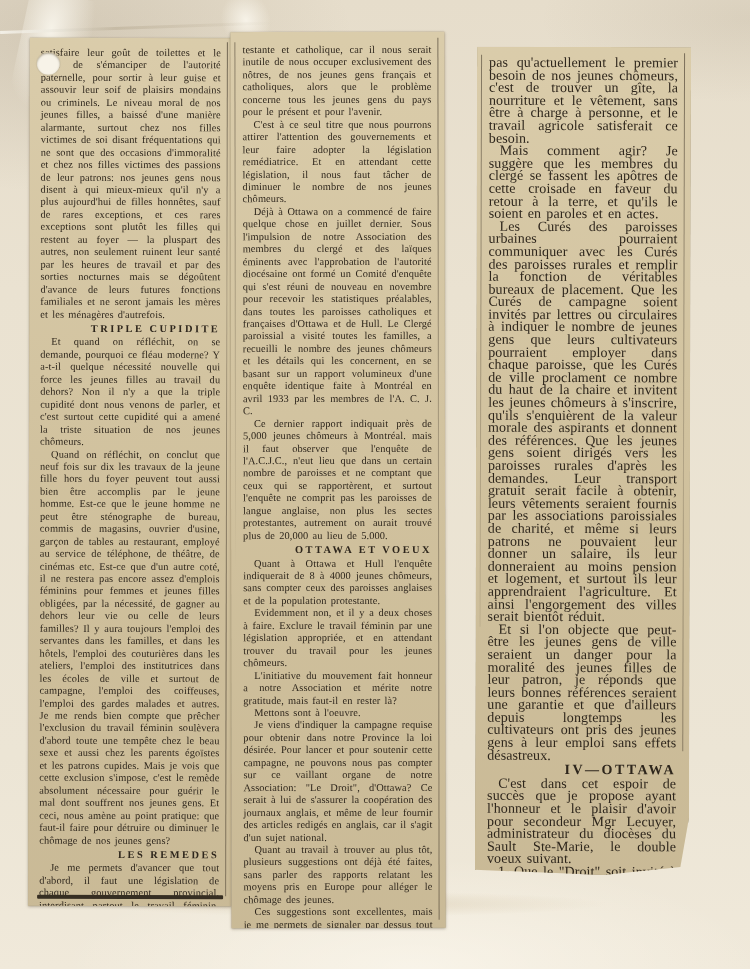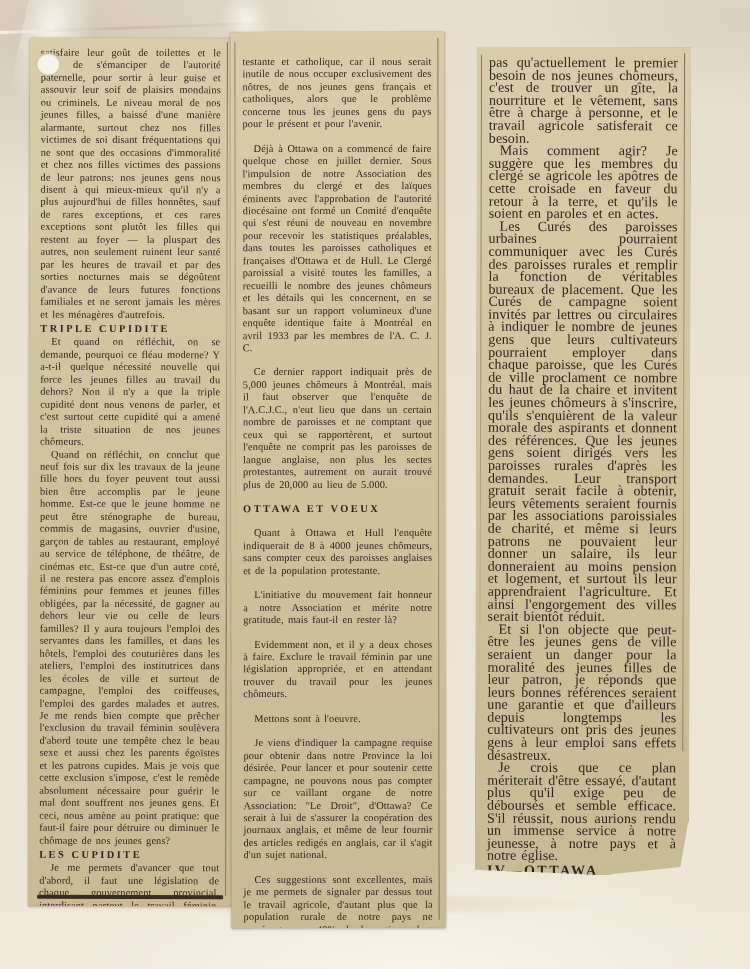--- a/index.html
+++ b/index.html
@@ -44,37 +44,37 @@
     color:#2e261c;
   }
   .clipping .coltext{position:relative;}
   .para{
     text-align:justify;
     word-spacing:1.5px;
     letter-spacing:0.1px;
   }
   .para.indent{text-indent:11px;}
   .headline{
-    text-align:left;font-weight:bold;letter-spacing:2.5px;
+    text-align:right;font-weight:bold;letter-spacing:2.5px;
     margin:2px 0 1px 0;
   }
   
   .c1{left:29px;top:38px;width:203px;height:868px;padding:9px 12px 8px 11px;transform:rotate(0.12deg);}
   .c1 .para,.c1 .headline{font-size:10.4px;line-height:12.45px;}
   .c1::after{ 
     content:"";position:absolute;top:4px;bottom:10px;right:5px;width:1px;
     background:linear-gradient(180deg, rgba(56,46,34,0.65), rgba(56,46,34,0.25) 30%, rgba(56,46,34,0.6) 70%, rgba(56,46,34,0.5));
   }
   .bottom-rule{
     position:absolute;left:9px;right:8px;bottom:7px;height:4px;
     background:#362e22;border-radius:1px;
   }
   
   .c2{left:231px;top:32px;width:214px;height:896px;padding:12px 13px 8px 12px;transform:rotate(-0.08deg);}
-  .c2 .para,.c2 .headline{font-size:10.4px;line-height:12.45px;margin-top:12px;}
+  .c2 .para,.c2 .headline{font-size:10.4px;line-height:12.45px;}
   .c2::before{
     content:"";position:absolute;top:10px;bottom:40%;left:4px;width:1px;
     background:linear-gradient(180deg, rgba(56,46,34,0.5), rgba(56,46,34,0));
   }
   .c2::after{
     content:"";position:absolute;top:6px;bottom:8px;right:6px;width:1px;
     background:linear-gradient(180deg, rgba(56,46,34,0.6), rgba(56,46,34,0.3) 45%, rgba(56,46,34,0.55));
   }
   
   .c3{left:476px;top:47px;width:214px;height:828px;padding:10px 13px 8px 12px;transform:rotate(0.15deg);
@@ -104,45 +104,47 @@
   <div class="crease-top"></div>
   <div class="crease-bottom"></div>
 
   <div class="clipping c1">
     <div class="hole"></div>
     <div class="coltext">
         <div class="para">satisfaire leur goût de toilettes et le goût de s'émanciper de l'autorité paternelle, pour sortir à leur guise et assouvir leur soif de plaisirs mondains ou criminels.  Le niveau moral de nos jeunes filles, a baissé d'une manière alarmante, surtout chez nos filles victimes de soi disant fréquentations qui ne sont que des occasions d'immoralité et chez nos filles victimes des passions de leur patrons: nos jeunes gens nous disent à qui mieux-mieux qu'il n'y a plus aujourd'hui de filles honnêtes, sauf de rares exceptions, et ces rares exceptions sont plutôt les filles qui restent au foyer — la pluspart des autres, non seulement ruinent leur santé par les heures de travail et par des sorties nocturnes mais se dégoûtent d'avance de leurs futures fonctions familiales et ne seront jamais les mères et les ménagères d'autrefois.</div>
         <div class="headline">TRIPLE CUPIDITE</div>
         <div class="para indent">Et quand on réfléchit, on se demande, pourquoi ce fléau moderne? Y a-t-il quelque nécessité nouvelle qui force les jeunes filles au travail du dehors?  Non il n'y a que la triple cupidité dont nous venons de parler, et c'est surtout cette cupidité qui a amené la triste situation de nos jeunes chômeurs.</div>
         <div class="para indent">Quand on réfléchit, on conclut que neuf fois sur dix les travaux de la jeune fille hors du foyer peuvent tout aussi bien être accomplis par le jeune homme.  Est-ce que le jeune homme ne peut être sténographe de bureau, commis de magasins, ouvrier d'usine, garçon de tables au restaurant, employé au service de téléphone, de théâtre, de cinémas etc.  Est-ce que d'un autre coté, il ne restera pas encore assez d'emplois féminins pour femmes et jeunes filles obligées, par la nécessité, de gagner au dehors leur vie ou celle de leurs familles?  Il y aura toujours l'emploi des servantes dans les familles, et dans les hôtels, l'emploi des couturières dans les ateliers, l'emploi des institutrices dans les écoles de ville et surtout de campagne, l'emploi des coiffeuses, l'emploi des gardes malades et autres. Je me rends bien compte que prêcher l'exclusion du travail féminin soulèvera d'abord toute une tempête chez le beau sexe et aussi chez les parents égoïstes et les patrons cupides. Mais je vois que cette exclusion s'impose, c'est le remède absolument nécessaire pour guérir le mal dont souffrent nos jeunes gens.  Et ceci, nous amène au point pratique: que faut-il faire pour détruire ou diminuer le chômage de nos jeunes gens?</div>
-        <div class="headline">LES CUPIDITE</div>
+        <div class="headline">LES REMEDES</div>
         <div class="para indent">Je me permets d'avancer que tout d'abord, il faut une législation de chaque gouvernement provincial, interdisant partout le travail féminin, excepté pour les industries exclusivement féminines, et pour les femmes et filles obligées par la nécessité, cette législature nommerait des enquêteurs pour vérifier les cas de nécessité, tout comme il y a des inspecteurs et inspectrices qui vérifient l'âge des enfants employés dans les usines.</div>
       </div>
     <div class="bottom-rule"></div>
   </div>
 
   <div class="clipping c2">
     <div class="coltext">
         <div class="para">testante et catholique, car il nous serait inutile de nous occuper exclusivement des nôtres, de nos jeunes gens français et catholiques, alors que le problème concerne tous les jeunes gens du pays pour le présent et pour l'avenir.</div>
+        <div class="para indent">C'est à ce seul titre que nous pourrons attirer l'attention des gouvernements et leur faire adopter la législation remédiatrice.  Et en attendant cette législation, il nous faut tâcher de diminuer le nombre de nos jeunes chômeurs.</div>
         <div class="para indent">Déjà à Ottawa on a commencé de faire quelque chose en juillet dernier. Sous l'impulsion de notre Association des membres du clergé et des laïques éminents avec l'approbation de l'autorité diocésaine ont formé un Comité d'enquête qui s'est réuni de nouveau en novembre pour recevoir les statistiques préalables, dans toutes les paroisses catholiques et françaises d'Ottawa et de Hull.  Le Clergé paroissial a visité toutes les familles, a recueilli le nombre des jeunes chômeurs et les détails qui les concernent, en se basant sur un rapport volumineux d'une enquête identique faite à Montréal en avril 1933 par les membres de l'A. C. J. C.</div>
         <div class="para indent">Ce dernier rapport indiquait près de 5,000 jeunes chômeurs à Montréal. mais il faut observer que l'enquête de l'A.C.J.C., n'eut lieu que dans un certain nombre de paroisses et ne comptant que ceux qui se rapportèrent, et surtout l'enquête ne comprit pas les paroisses de langue anglaise, non plus les sectes protestantes, autrement on aurait trouvé plus de 20,000 au lieu de 5.000.</div>
         <div class="headline">OTTAWA ET VOEUX</div>
         <div class="para indent">Quant à Ottawa et Hull l'enquête indiquerait de 8 à 4000 jeunes chômeurs, sans compter ceux des paroisses anglaises et de la population protestante.</div>
+        <div class="para indent">Evidemment non, et il y a deux choses à faire.  Exclure le travail féminin par une législation appropriée, et en attendant trouver du travail pour les jeunes chômeurs.</div>
         <div class="para indent">L'initiative du mouvement fait honneur a notre Association et mérite notre gratitude, mais faut-il en rester là?</div>
-        <div class="para indent">Evidemment non, et il y a deux choses à faire.  Exclure le travail féminin par une législation appropriée, et en attendant trouver du travail pour les jeunes chômeurs.</div>
         <div class="para indent">Mettons sont à l'oeuvre.</div>
         <div class="para indent">Je viens d'indiquer la campagne requise pour obtenir dans notre Province la loi désirée.  Pour lancer et pour soutenir cette campagne, ne pouvons nous pas compter sur ce vaillant organe de notre Association: "Le Droit", d'Ottawa?  Ce serait à lui de s'assurer la coopération des journaux anglais, et même de leur fournir des articles redigés en anglais, car il s'agit d'un sujet national.</div>
+        <div class="para indent">Quant au travail à trouver au plus tôt, plusieurs suggestions ont déjà été faites, sans parler des rapports relatant les moyens pris en Europe pour alléger le chômage des jeunes.</div>
         <div class="para indent">Ces suggestions sont excellentes, mais je me permets de signaler par dessus tout le travail agricole, d'autant plus que la population rurale de notre pays ne représente que 40% de la nation, alors qu'elle devrait être de 60%, et que de tout côté se fait une croisade de retour à la terre.  L'étude des industries domestiques peuvent être utile à un certain nombre, mais n'oublions</div>
       </div>
   </div>
 
   <div class="clipping c3">
     <div class="coltext">
         <div class="para">pas qu'actuellement le premier besoin de nos jeunes chômeurs, c'est de trouver un gîte, la nourriture et le vêtement, sans être à charge à personne, et le travail agricole satisferait ce besoin.</div>
-        <div class="para indent">Mais comment agir?  Je suggère que les membres du clergé se agricole les apôtres de cette croisade en faveur du retour à la terre, et qu'ils le soient en paroles et en actes.</div>
+        <div class="para indent">Mais comment agir?  Je suggère que les membres du clergé se fassent les apôtres de cette croisade en faveur du retour à la terre, et qu'ils le soient en paroles et en actes.</div>
         <div class="para indent">Les Curés des paroisses urbaines pourraient communiquer avec les Curés des paroisses rurales et remplir la fonction de véritables bureaux de placement.  Que les Curés de campagne soient invités par lettres ou circulaires à indiquer le nombre de jeunes gens que leurs cultivateurs pourraient employer dans chaque paroisse, que les Curés de ville proclament ce nombre du haut de la chaire et invitent les jeunes chômeurs à s'inscrire, qu'ils s'enquièrent de la valeur morale des aspirants et donnent des références. Que les jeunes gens soient dirigés vers les paroisses rurales d'après les demandes. Leur transport gratuit serait facile à obtenir, leurs vêtements seraient fournis par les associations paroissiales de charité, et même si leurs patrons ne pouvaient leur donner un salaire, ils leur donneraient au moins pension et logement, et surtout ils leur apprendraient l'agriculture. Et ainsi l'engorgement des villes serait bientôt réduit.</div>
         <div class="para indent">Et si l'on objecte que peut-être les jeunes gens de ville seraient un danger pour la moralité des jeunes filles de leur patron, je réponds que leurs bonnes références seraient une garantie et que d'ailleurs depuis longtemps les cultivateurs ont pris des jeunes gens à leur emploi sans effets désastreux.</div>
-        <div class="para indent">Je crois que ce plan mériterait d'être essayé, d'autant plus qu'il exige peu de déboursés et semble efficace.  S'il réussit, nous aurions rendu un immense service à notre jeunesse, à notre pays et à notre église.</div>
         <div class="headline">IV—OTTAWA</div>
+        <div class="para indent">C'est dans cet espoir de succès que je propose ayant l'honneur et le plaisir d'avoir pour secondeur Mgr Lecuyer, administrateur du diocèses du Sault Ste-Marie, le double voeux suivant.</div>
         <div class="para indent">1. Que le "Droit" soit invité à mener la campagne contre le travail exagéré des femmes et des filles en dehors du foyer, en vue d'obtenir des pouvoirs publics une législation remédiatrice.</div>
       </div>
   </div>
 </div>
 
 </body></html>

